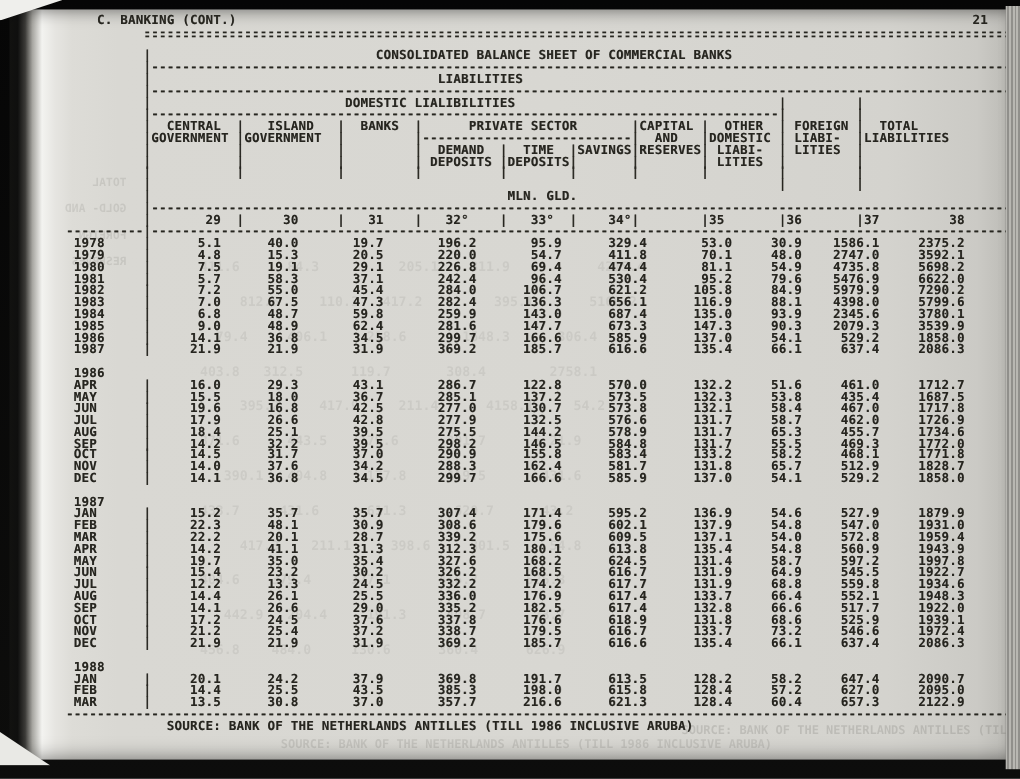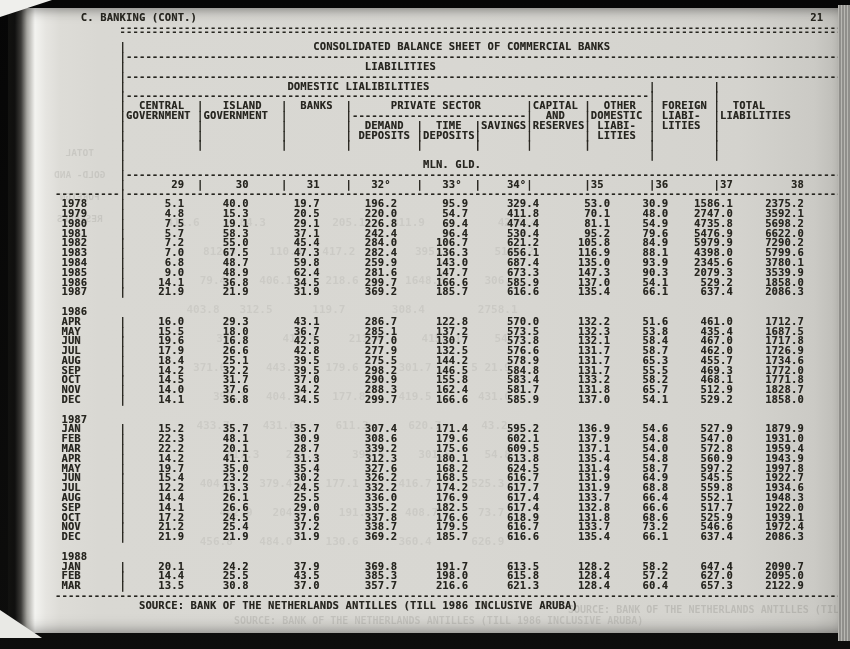--- a/index.html
+++ b/index.html
@@ -1,21 +1,21 @@
 <!DOCTYPE html>
 <html><head>
 <meta charset="utf-8">
 <style>
   html,body{margin:0;padding:0;}
   body{
     width:850px;height:649px;overflow:hidden;
     background:linear-gradient(180deg,#060606,#0d0d0c);
     font-family:"DejaVu Sans Mono",monospace;
   }
-  .photo{position:relative;width:850px;height:649px;text-align:center;}
+  .photo{position:relative;width:850px;height:649px;}
   .paper{
     position:absolute;left:8px;top:8px;width:831px;height:625px;
     background:
       linear-gradient(90deg,
         #141412 0px,#111110 7px,#3c3b38 13px,#a7a6a1 19px,
         #f3f3f0 27px,#e6e5e1 38px,#dddcd7 52px,#d9d8d3 90px,
         #d8d7d2 55%,#d4d3ce 88%,#cbcac5 97%,#bdbcb7 100%);
     box-shadow:
       inset 0 10px 14px -10px rgba(0,0,0,.55),
       inset 0 -12px 16px -12px rgba(0,0,0,.5);

